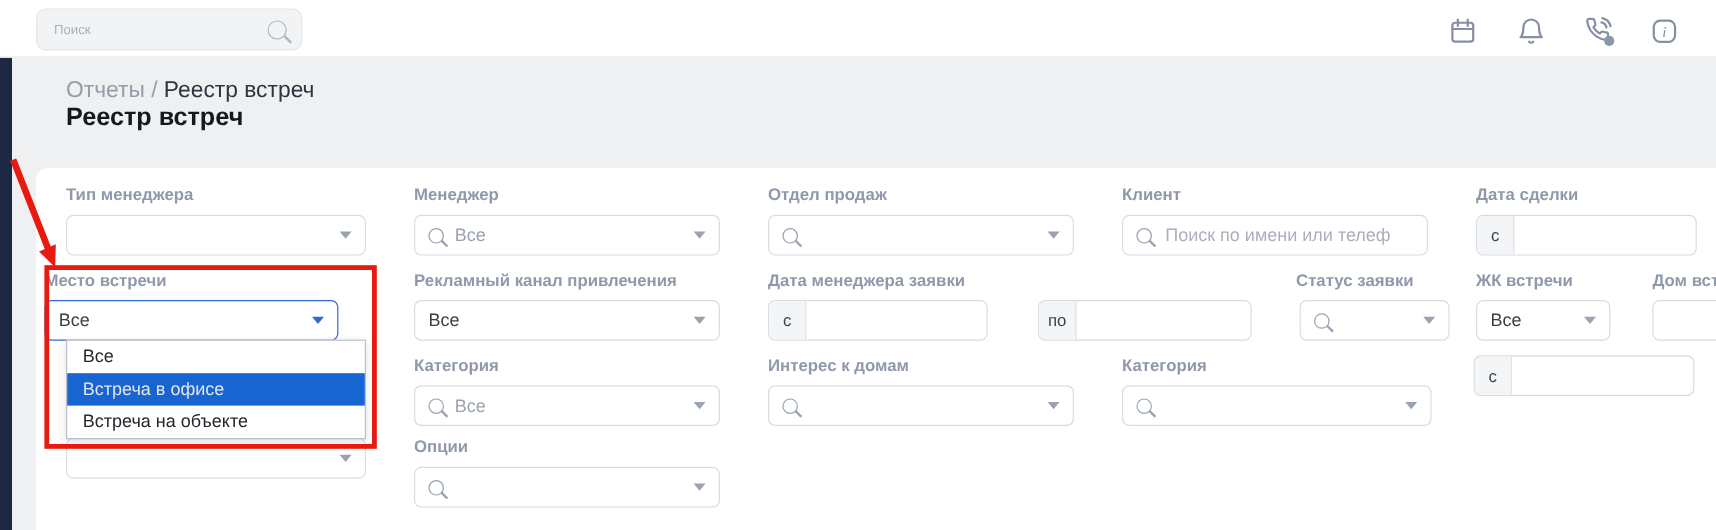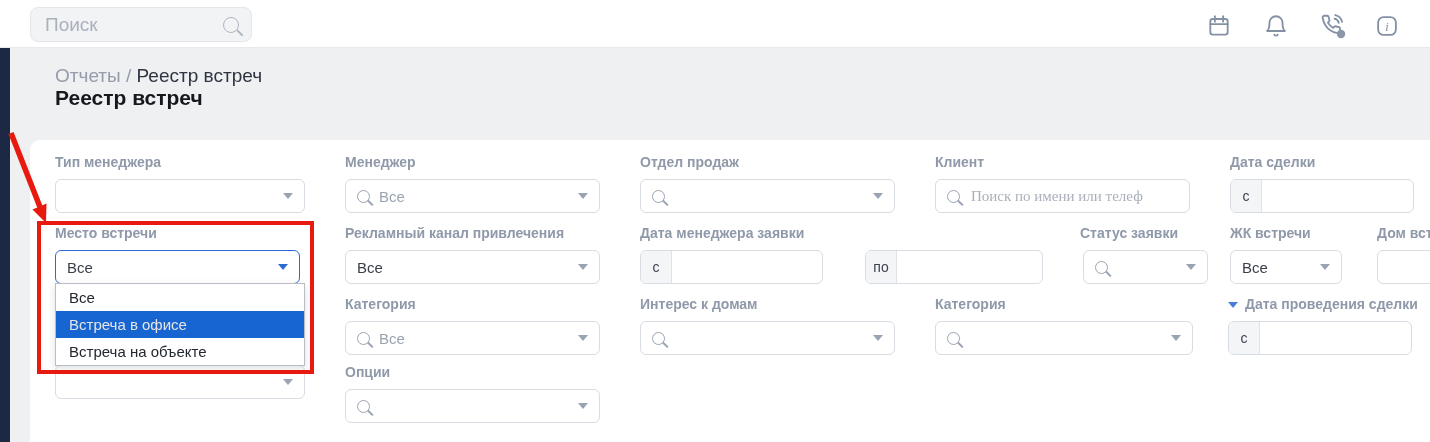--- a/index.html
+++ b/index.html
@@ -4,21 +4,21 @@
 <style>
   html,body{margin:0;padding:0;width:1430px;height:442px;overflow:hidden;
     background:#eef0f2;font-family:"Liberation Sans",sans-serif;position:relative}
   *{box-sizing:border-box}
 
   
   .topbar{position:absolute;left:0;top:0;width:1430px;height:48px;background:#fff;
     border-bottom:1px solid #e7e9ed;z-index:5}
   .search{position:absolute;left:30px;top:7px;width:222px;height:35px;background:#f2f3f5;
     border:1px solid #e4e6ea;border-radius:8px;display:flex;align-items:center;padding:0 12px}
-  .search input{flex:1;border:none;outline:none;background:transparent;font-size:19px;
+  .search input{flex:1;border:none;outline:none;background:transparent;font-size:11px;
     color:#3c4350;font-family:inherit;min-width:0}
   .search input::placeholder{color:#aab1bc}
   .mag{width:13px;height:13px;border:1.6px solid #9aa3b1;border-radius:50%;position:relative;flex:0 0 auto}
   .mag::after{content:"";position:absolute;width:7px;height:1.6px;background:#9aa3b1;
     right:-5px;bottom:-2px;transform:rotate(45deg)}
   .mag.big{width:16px;height:16px;border-color:#b0b6c0}
   .mag.big::after{background:#b0b6c0;width:8px;right:-6px;bottom:-2px}
   .tb-icon{position:absolute;top:13px;width:26px;height:26px;background:none;border:none;
     padding:0;cursor:pointer}
   .tb-icon svg{stroke:#8491a4;fill:none;stroke-width:1.7;stroke-linecap:round;stroke-linejoin:round}
@@ -36,21 +36,21 @@
   .lb{display:block;font-size:14px;font-weight:bold;color:#8f99a9;margin-bottom:9px;white-space:nowrap}
   .ctrl{height:34px;background:#fff;border:1px solid #d8dce3;border-radius:6px;
     display:flex;align-items:center;padding:0 11px;gap:9px}
   .ctrl.open{border:1.5px solid #2e6bd1}
   .val{font-size:15px;color:#383f48;white-space:nowrap}
   .val.gray{color:#9aa3b0}
   .chev{width:0;height:0;border-left:5.5px solid transparent;border-right:5.5px solid transparent;
     border-top:6.5px solid #9aa3b1;margin-left:auto;flex:0 0 auto}
   .chev.blue{border-top-color:#2e6bd1}
   .ctrl input{border:none;outline:none;background:transparent;font-size:15px;color:#3c4350;
-    font-family:Liberation Serif, serif;flex:1;min-width:0}
+    font-family:Liberation Sans, sans-serif;flex:1;min-width:0}
   .ctrl input::placeholder{color:#a9b0bb}
   .dgrp{height:34px;background:#fff;border:1px solid #d8dce3;border-radius:6px;
     display:flex;align-items:stretch;overflow:hidden}
   .pfx{width:31px;background:#f4f5f7;border-right:1px solid #dfe2e7;display:flex;
     align-items:center;justify-content:center;font-size:14px;color:#3c4350;flex:0 0 auto}
   .dgrp input{border:none;outline:none;background:transparent;flex:1;min-width:0;
     padding:0 8px;font-size:15px;font-family:inherit;color:#3c4350}
   .collapse-mark{display:inline-block;width:0;height:0;border-left:5px solid transparent;
     border-right:5px solid transparent;border-top:6px solid #4a80d4;margin-right:7px;
     position:relative;top:-1px}
@@ -154,21 +154,21 @@
 </div>
 
 <div class="f" style="left:1230px;top:154px;width:184px">
   <span class="lb">Дата сделки</span>
   <div class="dgrp">
     <span class="pfx">с</span>
     <input type="text" style="">
   </div>
 </div>
 
-<div class="f" style="left:55px;top:225px;width:245px">
+<div class="f" style="left:37px;top:225px;width:245px">
   <span class="lb">Место встречи</span>
   <div class="ctrl open">
     <span class="val">Все</span>
     <span class="chev blue"></span>
   </div>
 </div>
 
 <div class="f" style="left:345px;top:225px;width:255px">
   <span class="lb">Рекламный канал привлечения</span>
   <div class="ctrl">
@@ -236,23 +236,20 @@
 <div class="f" style="left:935px;top:296px;width:258px">
   <span class="lb">Категория</span>
   <div class="ctrl">
     <span class="mag"></span>
     <span class="val"></span>
     <span class="chev"></span>
   </div>
 </div>
 
 <div class="f" style="left:1228px;top:296px;width:200px">
-  <span class="lb">
-    <span class="collapse-mark"></span><span>Дата проведения сделки</span>
-  </span>
   <div class="dgrp" style="width:184px">
     <span class="pfx">с</span>
     <input type="text" style="">
   </div>
 </div>
 
 <div class="f occluded" style="left:55px;top:364px;width:250px">
   <div class="ctrl" style="margin-top:1px">
     <span class="val"></span>
     <span class="chev"></span>

